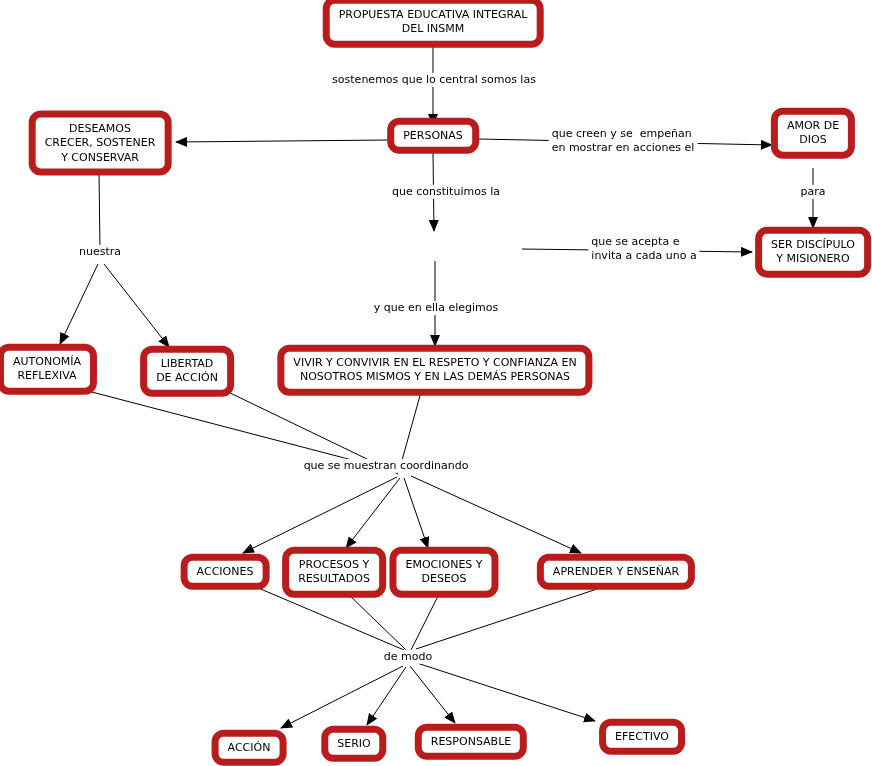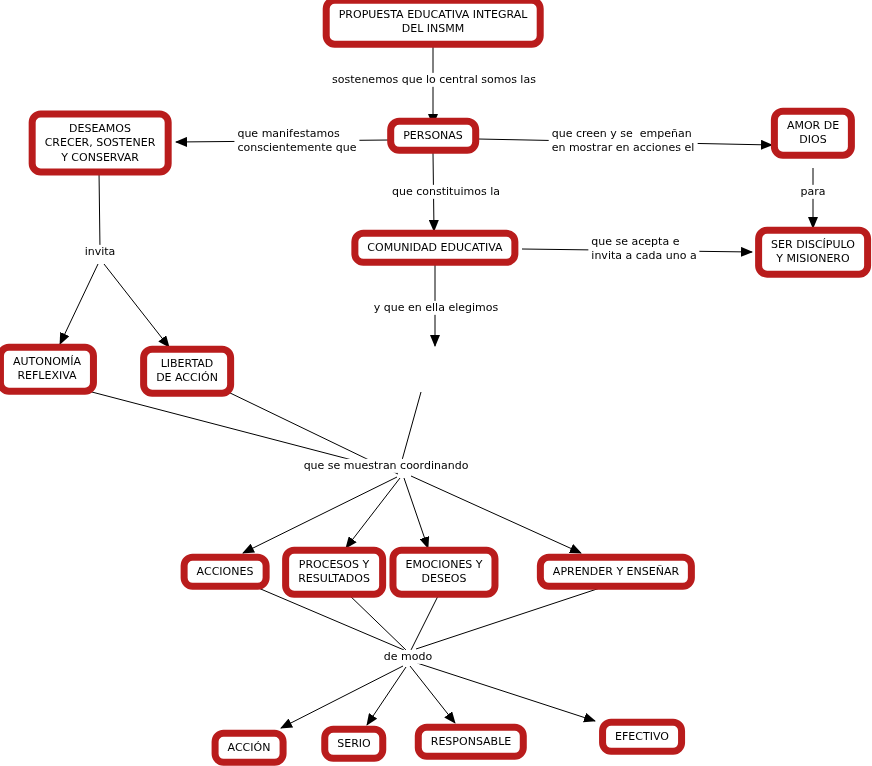--- a/index.html
+++ b/index.html
@@ -81,48 +81,47 @@
       <line x1="600" y1="588" x2="416" y2="649"></line>
 
       <line x1="403" y1="666" x2="281" y2="728" marker-end="url(#arw)"></line>
       <line x1="406" y1="667" x2="367" y2="725" marker-end="url(#arw)"></line>
       <line x1="410" y1="666" x2="455" y2="723" marker-end="url(#arw)"></line>
       <line x1="417" y1="663" x2="595" y2="721" marker-end="url(#arw)"></line>
     </g>
   </svg>
 
   <div class="lbl" style="left:434px;top:80px">sostenemos que lo central somos las</div>
-  <div class="lbl" style="left:297px;top:141px">que manifestamos
-conscientemente que</div>
   <div class="lbl" style="left:623px;top:141px">que creen y se  empeñan
 en mostrar en acciones el</div>
   <div class="lbl" style="left:446px;top:192px">que constituimos la</div>
   <div class="lbl" style="left:813px;top:192px">para</div>
   <div class="lbl" style="left:644px;top:249px">que se acepta e
 invita a cada uno a</div>
   <div class="lbl" style="left:436px;top:308px">y que en ella elegimos</div>
-  <div class="lbl" style="left:100px;top:252px">invita</div>
+  <div class="lbl" style="left:100px;top:252px">nuestra</div>
   <div class="lbl" style="left:386px;top:466px">que se muestran coordinando</div>
   <div class="lbl" style="left:408px;top:657px">de modo</div>
 
   <div class="node" style="left:433px;top:22px">PROPUESTA EDUCATIVA INTEGRAL
 DEL INSMM</div>
   <div class="node" style="left:433px;top:136px">PERSONAS</div>
   <div class="node" style="left:100px;top:143px">DESEAMOS
 CRECER, SOSTENER
 Y CONSERVAR</div>
   <div class="node" style="left:813px;top:133px">AMOR DE
 DIOS</div>
-  <div class="node" style="left:435px;top:248px">COMUNIDAD EDUCATIVA</div>
   <div class="node" style="left:813px;top:252px">SER DISCÍPULO
 Y MISIONERO</div>
   <div class="node" style="left:47px;top:369px">AUTONOMÍA
 REFLEXIVA</div>
   <div class="node" style="left:187px;top:371px">LIBERTAD
 DE ACCIÓN</div>
+  <div class="node" style="left:435px;top:370px">VIVIR Y CONVIVIR EN EL RESPETO Y CONFIANZA EN
+NOSOTROS MISMOS Y EN LAS DEMÁS PERSONAS</div>
   <div class="node" style="left:225px;top:572px">ACCIONES</div>
   <div class="node" style="left:334px;top:572px">PROCESOS Y
 RESULTADOS</div>
   <div class="node" style="left:444px;top:572px">EMOCIONES Y
 DESEOS</div>
   <div class="node" style="left:616px;top:572px">APRENDER Y ENSEÑAR</div>
   <div class="node" style="left:249px;top:748px">ACCIÓN</div>
   <div class="node" style="left:354px;top:744px">SERIO</div>
   <div class="node" style="left:471px;top:742px">RESPONSABLE</div>
   <div class="node" style="left:642px;top:737px">EFECTIVO</div>

